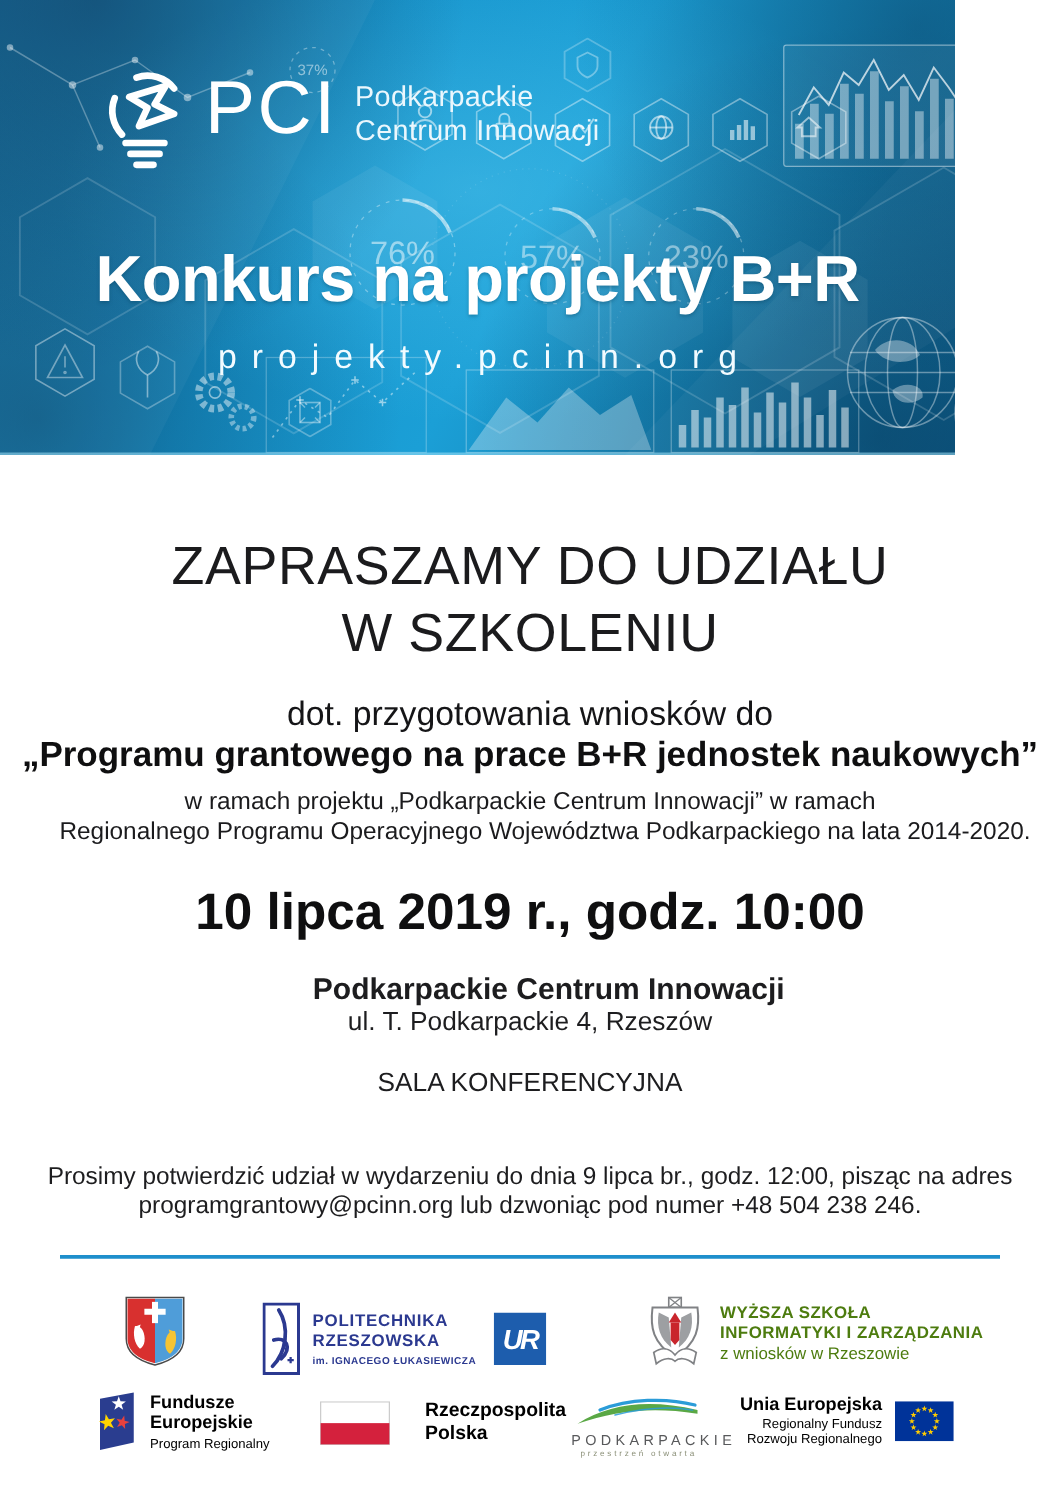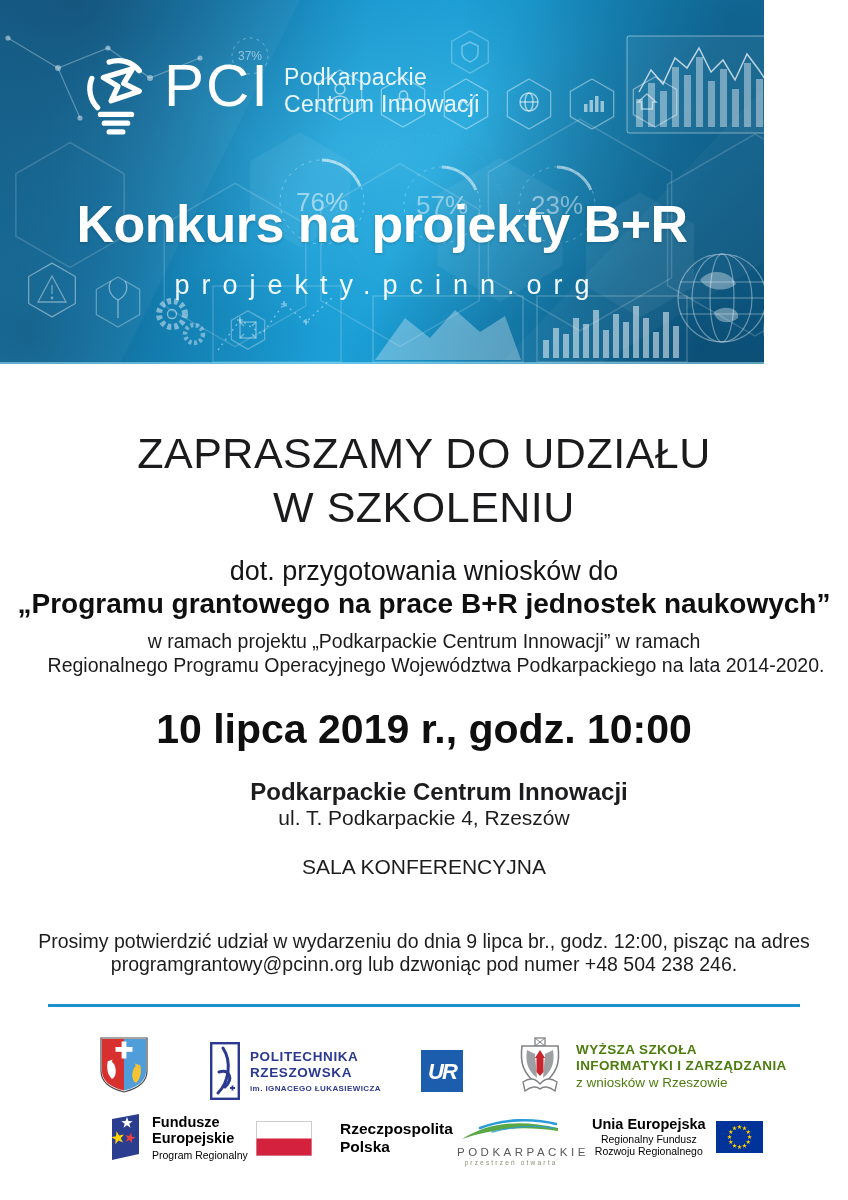--- a/index.html
+++ b/index.html
@@ -52,37 +52,37 @@
   .rsvp1{top:930px;font-size:19.5px;}
   .rsvp2{top:953px;font-size:19.5px;}
   .divider{position:absolute;left:48px;top:1004px;width:752px;height:3px;background:#1e8fcc;}
   
   .partner{position:absolute;display:flex;align-items:center;}
   .p-herb{left:98px;top:1036px;}
   .p-prz{left:210px;top:1042px;}
   .prz-text{margin-left:10px;color:#2b3990;}
   .prz-l1{font-size:13.5px;font-weight:700;letter-spacing:.6px;line-height:16px;}
   .prz-l3{font-size:8px;font-weight:700;letter-spacing:.4px;margin-top:3px;}
-  .p-ur{left:421px;top:1050px;justify-content:flex-end;}
+  .p-ur{left:395px;top:1050px;justify-content:flex-end;}
   .p-wsiz{left:516px;top:1036px;}
   .wsiz-text{margin-left:12px;color:#4d7c0f;}
   .wsiz-l1,.wsiz-l2{font-size:13.5px;font-weight:700;letter-spacing:.4px;line-height:16px;}
   .wsiz-l3{font-size:13.5px;font-weight:400;line-height:17px;}
-  .p-fe{left:108px;top:1112px;}
+  .p-fe{left:76px;top:1112px;}
   .fe-text{margin-left:10px;color:#000;}
   .fe-l1{font-size:14.5px;font-weight:700;line-height:16px;}
   .fe-l3{font-size:10.5px;font-weight:400;margin-top:3px;}
   .p-pl{left:256px;top:1120px;}
   .pl-text{margin-left:28px;color:#000;}
   .pl-l1{font-size:15.5px;font-weight:700;line-height:18px;}
   .p-podk{left:454px;top:1118px;display:block;text-align:center;width:112px;}
   .podk-l1{font-size:11.5px;letter-spacing:3.5px;color:#58595b;margin-top:2px;text-indent:3px;}
   .podk-l2{font-size:6.5px;letter-spacing:2.2px;color:#8a8f77;margin-top:1px;text-indent:2px;}
   .p-ue{left:592px;top:1116px;}
-  .ue-text{text-align:center;color:#000;margin-right:10px;}
+  .ue-text{text-align:right;color:#000;margin-right:10px;}
   .ue-l1{font-size:14.5px;font-weight:700;line-height:17px;}
   .ue-l2{font-size:10.5px;line-height:12px;}
 </style>
 </head>
 <body>
 
 <svg width="0" height="0" style="position:absolute" aria-hidden="true">
   <defs>
     <path id="star5" d="M0,-6 L1.41,-1.94 L5.71,-1.85 L2.28,0.74 L3.53,4.85 L0,2.3 L-3.53,4.85 L-2.28,0.74 L-5.71,-1.85 L-1.41,-1.94 Z"></path>
     <symbol id="hx" viewBox="-104 -104 208 208">

